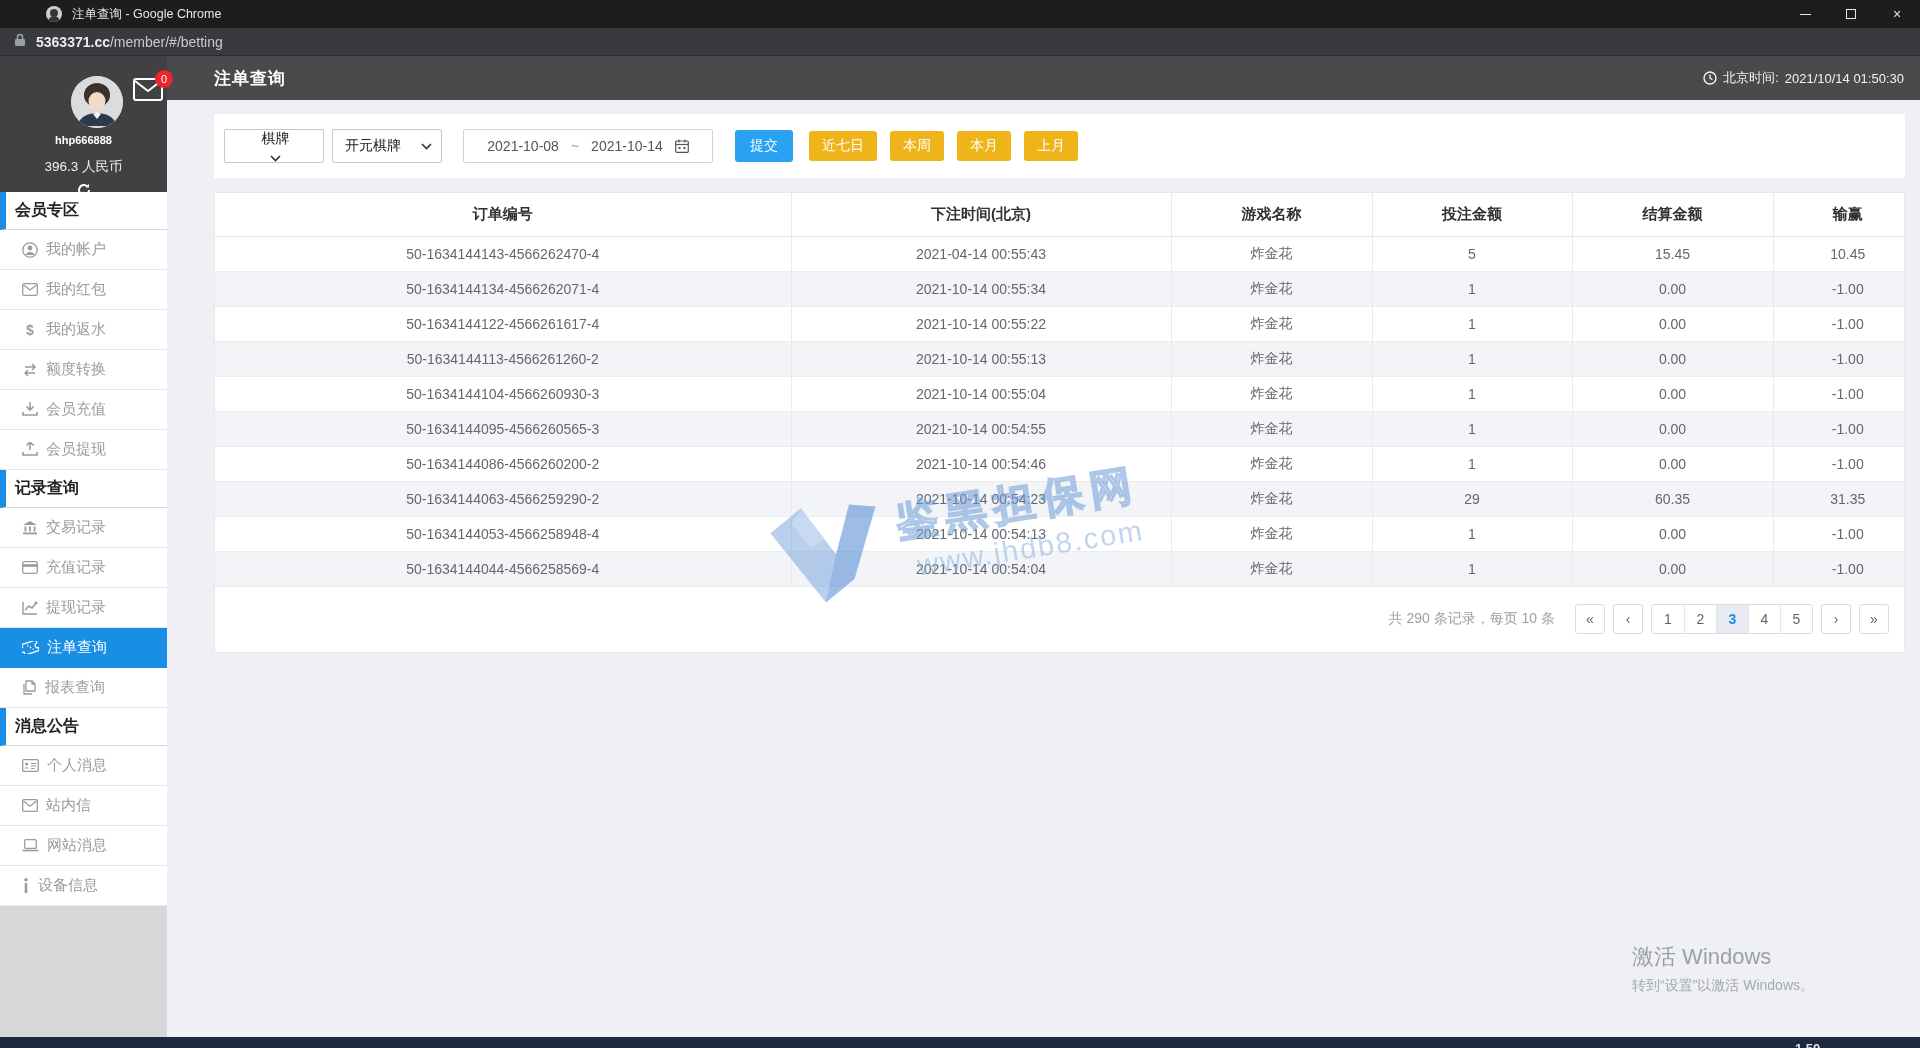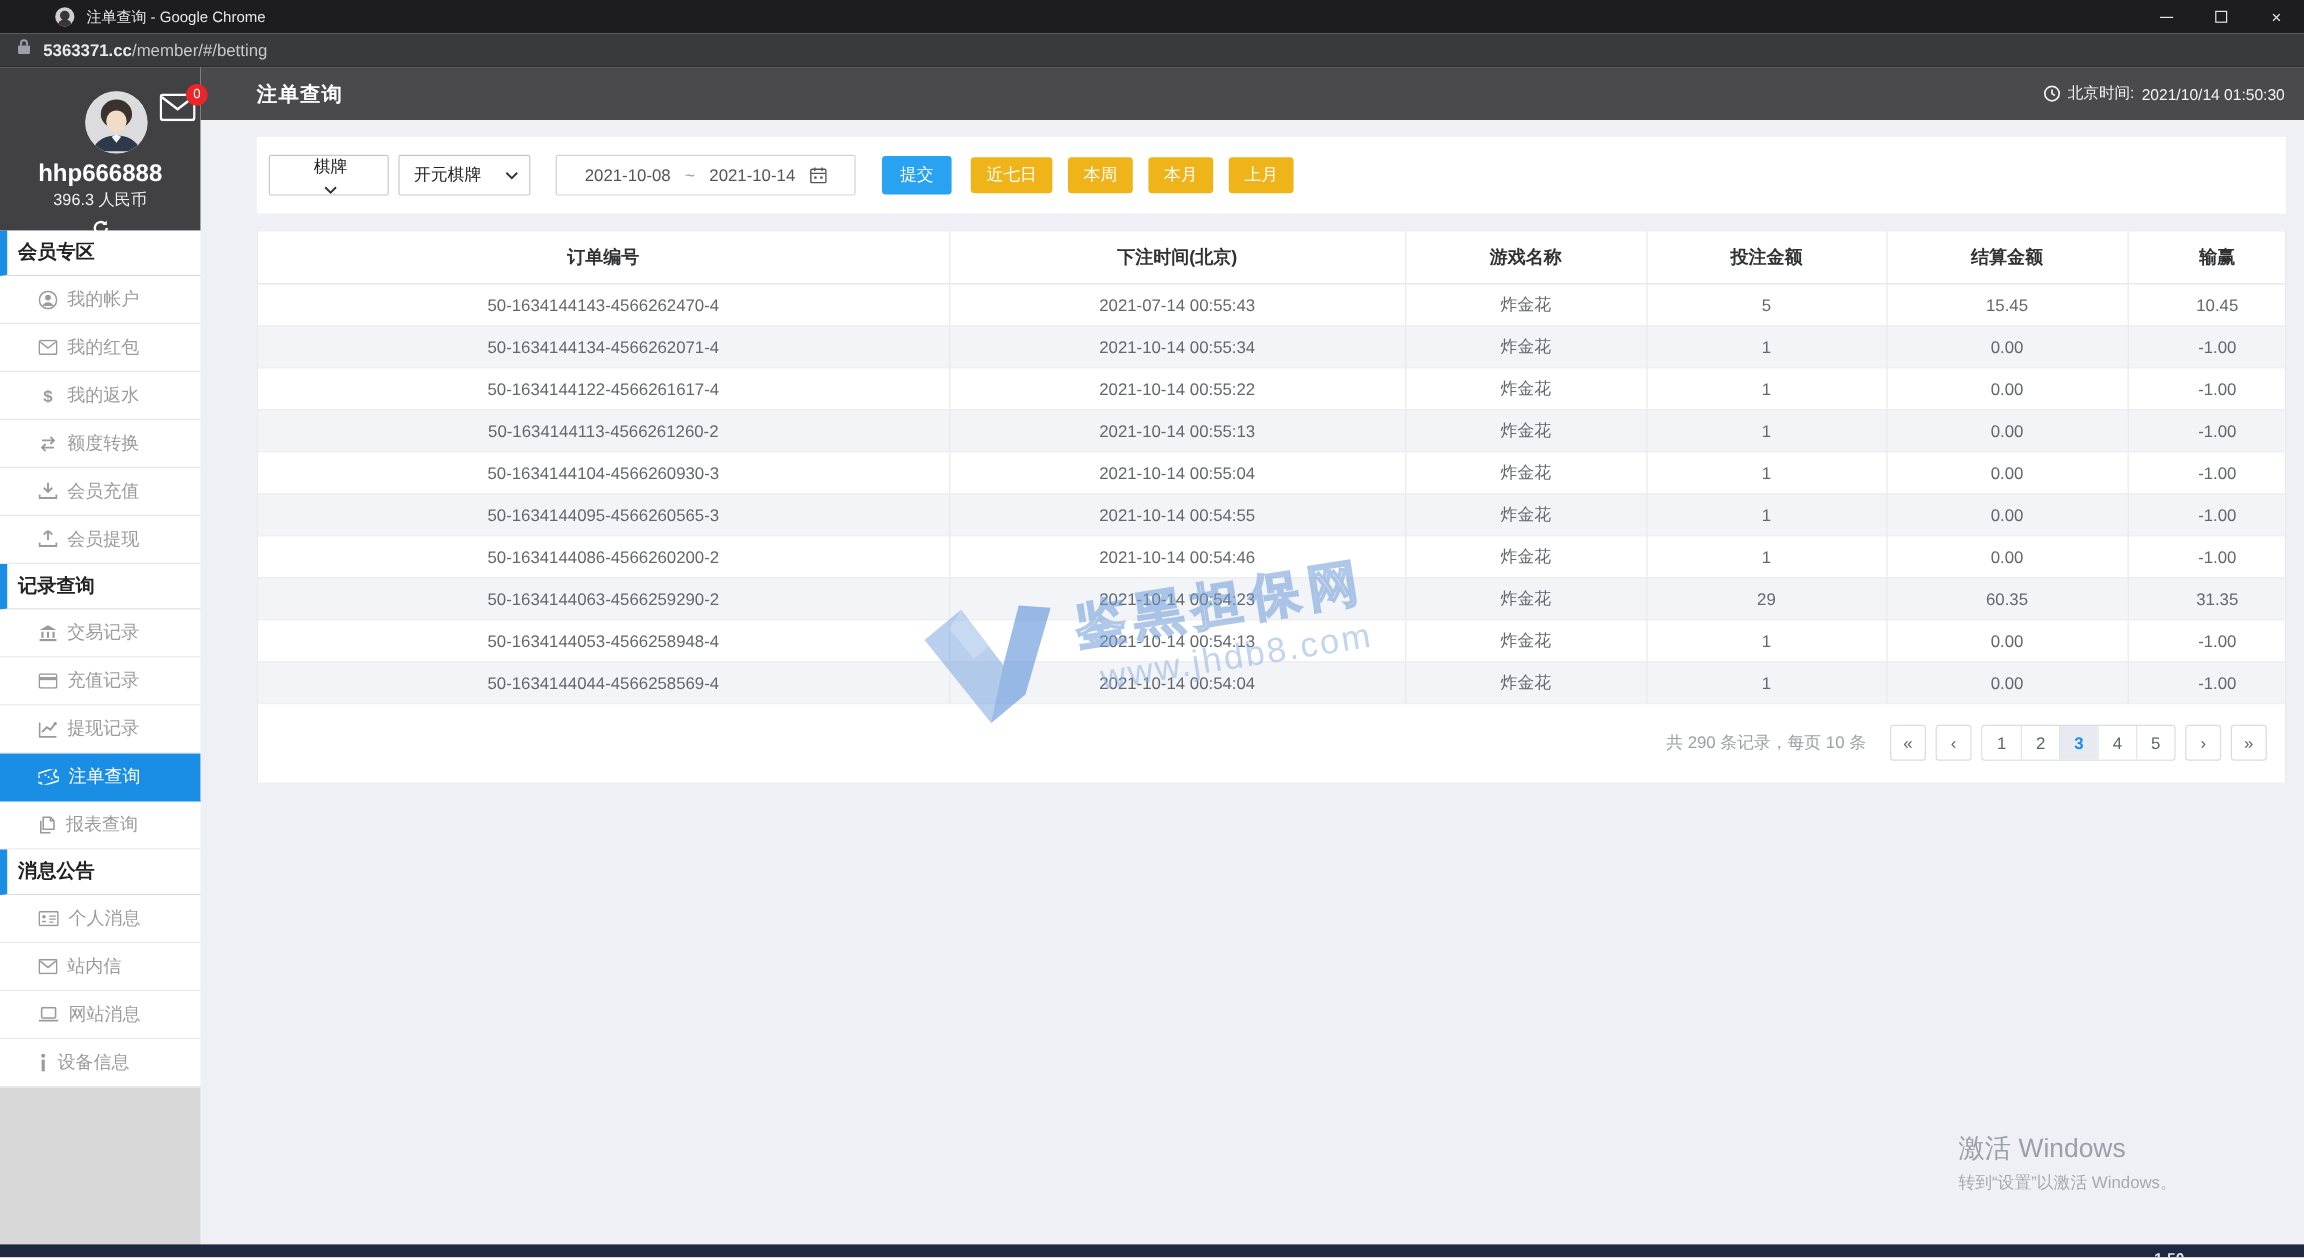--- a/index.html
+++ b/index.html
@@ -26,25 +26,25 @@
   .page-header { position:absolute; left:167px; top:56px; width:1753px; height:44px; background:#4a4a4c; display:flex; align-items:center; justify-content:space-between; padding:0 16px 0 47px; }
   .page-title { color:#fff; font-size:17px; font-weight:600; letter-spacing:1px; }
   .bj-time { display:flex; align-items:center; gap:6px; color:#f2f2f2; font-size:13px;text-align:right; }
 
   
   .sidebar { position:absolute; left:0; top:56px; width:167px; height:982px; background:#d8d8d8; }
   .user-block { position:relative; height:136px; background:#414144; }
   .avatar { position:absolute; left:71px; top:20px; width:52px; height:52px; border-radius:50%; overflow:hidden; background:#dddddf; }
   .mail-wrap { position:absolute; left:133px; top:22px; }
   .mail-badge { position:absolute; left:22px; top:-8px; min-width:18px; height:18px; border-radius:9px; background:#e8262b; color:#fff; font-size:11px; display:flex; align-items:center; justify-content:center; padding:0 5px; }
-  .user-name { position:absolute; left:0; top:78px; width:167px; text-align:center; color:#fff; font-size:20px; font-weight:600; }
+  .user-name { position:absolute; left:0; top:78px; width:167px; text-align:center; color:#fff; font-size:11px; font-weight:600; }
   .user-balance { position:absolute; left:0; top:102px; width:167px; text-align:center; color:#f0f0f0; font-size:13.5px; display:flex; align-items:center; justify-content:center; gap:7px;flex-direction:column; }
   .menu { background:#fff; }
   .menu-section { height:38px; background:#fff; border-left:6px solid #1a8de4; border-bottom:1px solid #d9d9d9; display:flex; align-items:center; padding-left:9px; font-size:16px; font-weight:700; color:#222; }
-  .menu-item { height:40px; background:#fff; border-bottom:1px solid #e8e8e8; display:flex; align-items:center; padding-left:32px; gap:8px; color:#9b9b9b; font-size:15px; cursor:pointer; }
+  .menu-item { height:40px; background:#fff; border-bottom:1px solid #e8e8e8; display:flex; align-items:center; padding-left:22px; gap:8px; color:#9b9b9b; font-size:15px; cursor:pointer; }
   .menu-item svg { flex:0 0 auto; }
   .menu-item.active { background:#1a8de4; color:#fff; border-bottom:1px solid #1a8de4; }
 
   
   .filter-card { position:absolute; left:214px; top:114px; width:1691px; height:64px; background:#fff; display:flex; align-items:center; padding-left:10px; }
   .select-box { height:34px; border:1px solid #c8c8c8; border-radius:2px; background:#fff; display:flex; align-items:center; justify-content:space-between; padding:0 9px 0 12px; font-size:14px; color:#222; cursor:pointer; }
   .sel-game { width:100px; margin-right:8px;flex-direction:column; }
   .sel-platform { width:110px; }
   .date-box { width:250px; height:34px; margin-left:21px; border:1px solid #d4d4d4; border-radius:2px; background:#fff; display:flex; align-items:center; justify-content:center; gap:12px; font-size:14px; color:#555; cursor:text; }
   .btn { height:30px; border:none; border-radius:3px; color:#fff; font-size:14px; padding:0 13px; cursor:pointer; font-family:inherit; }
@@ -320,21 +320,21 @@
           <th>下注时间(北京)</th>
           <th>游戏名称</th>
           <th>投注金额</th>
           <th>结算金额</th>
           <th>输赢</th>
         </tr>
       </thead>
       <tbody>
           <tr>
             <td>50-1634144143-4566262470-4</td>
-            <td>2021-07-14 00:55:43</td>
+            <td>2021-04-14 00:55:43</td>
             <td>炸金花</td>
             <td>5</td>
             <td>15.45</td>
             <td>10.45</td>
           </tr>
           <tr>
             <td>50-1634144134-4566262071-4</td>
             <td>2021-10-14 00:55:34</td>
             <td>炸金花</td>
             <td>1</td>

